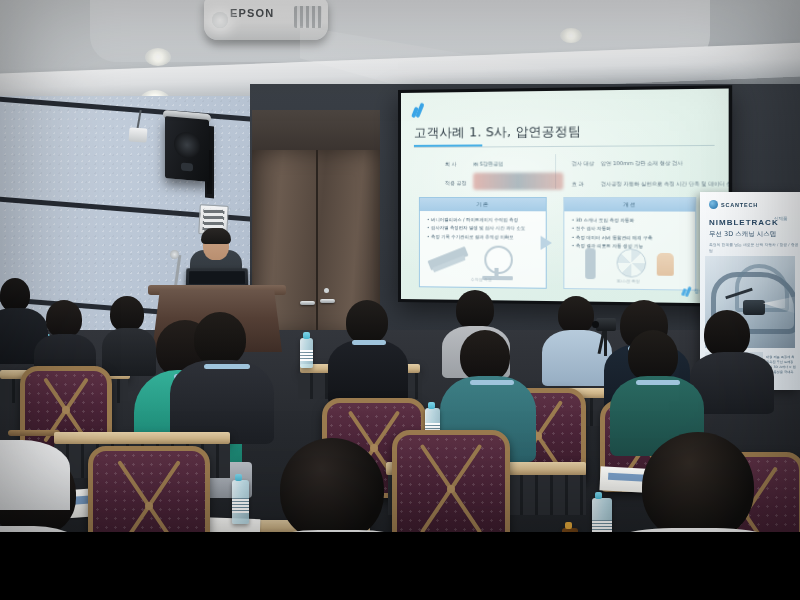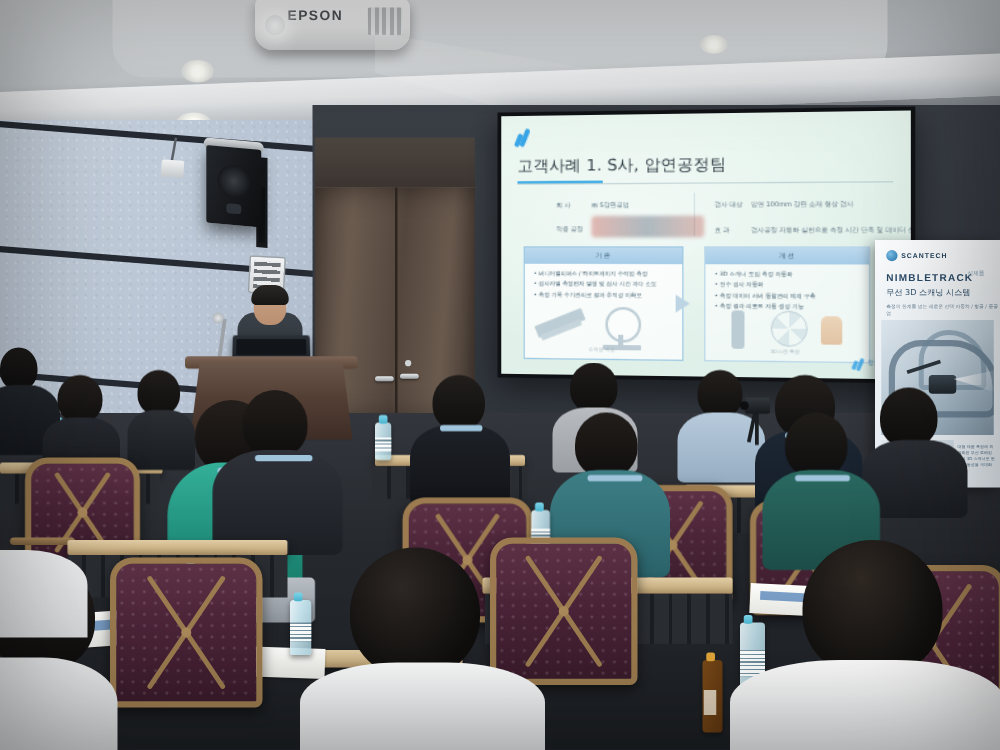--- a/index.html
+++ b/index.html
@@ -1,18 +1,18 @@
 <!DOCTYPE html>
 <html><head>
 <meta charset="utf-8">
 <style>
   html,body{margin:0;padding:0;background:#000;}
   body{font-family:"Liberation Sans",sans-serif;}
 
-  #scene{position:relative;width:800px;height:600px;overflow:hidden;background:#2b2f36;}
+  #scene{position:relative;width:800px;height:532px;overflow:hidden;background:#2b2f36;}
 
   
   .ceiling{position:absolute;left:0;top:0;width:800px;height:118px;
     background:linear-gradient(175deg,#d8dbdd 0%,#c7cbce 38%,#b4b9bd 62%,#9aa0a6 100%);}
   .ceiling-soffit{position:absolute;left:-40px;top:58px;width:890px;height:34px;
     background:linear-gradient(180deg,#f2f3f4 0%,#e2e4e6 45%,#b9bec2 100%);
     transform:rotate(-2.2deg);box-shadow:0 6px 10px rgba(0,0,0,.28);}
   .ceiling-soffit2{position:absolute;left:-40px;top:92px;width:890px;height:18px;
     background:linear-gradient(180deg,#8d9398 0%,#72787d 100%);transform:rotate(-2.2deg);}
   .ceiling-recess{position:absolute;left:90px;top:0px;width:620px;height:62px;

